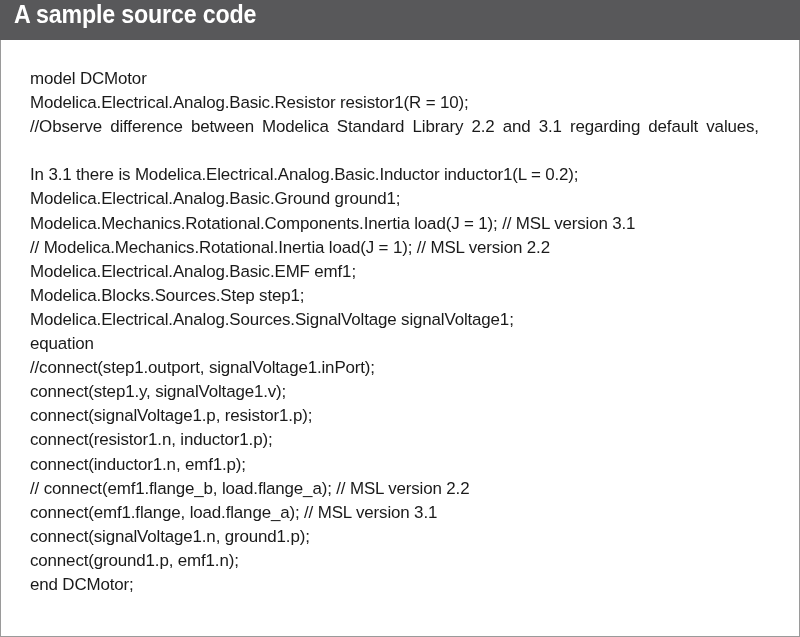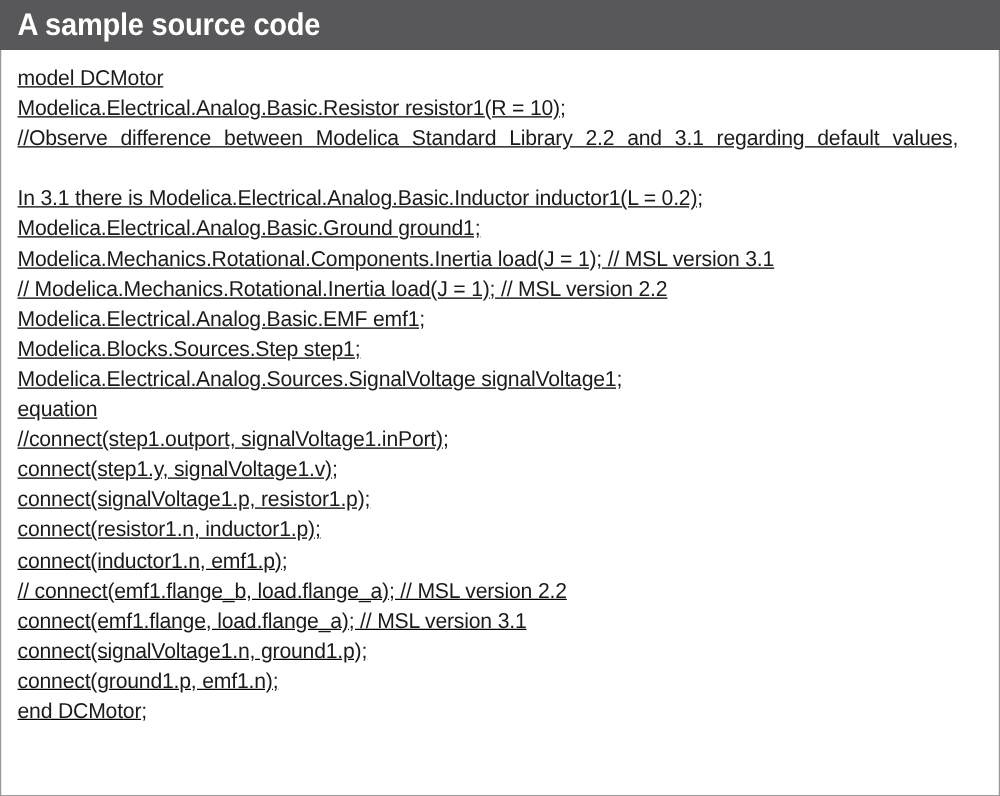--- a/index.html
+++ b/index.html
@@ -22,21 +22,20 @@
     flex-direction: column;
     background: #ffffff;
   }
 
   .figure-header {
     background: #58585a;
     color: #ffffff;
     height: 40px;
     min-height: 40px;
     display: flex;
-    align-items: center;
     padding: 0 0 0 14px;
     box-sizing: border-box;
   }
 
   .figure-title {
     font-family: "Liberation Sans", sans-serif;
     font-weight: bold;
     font-size: 25px;
     line-height: 28px;
     letter-spacing: -0.2px;
@@ -50,24 +49,23 @@
     flex: 1 1 auto;
     border: 1px solid #9a9a9a;
     border-top: none;
     background: #ffffff;
     box-sizing: border-box;
     padding: 10px 13px 8px 13px;
     overflow: hidden;
   }
 
   .code-listing {
-    margin: 0;
+    margin: 16px;
     padding: 0;
     list-style: none;
-    text-decoration: underline;
   }
 
   .code-line {
     font-family: "Liberation Sans", sans-serif;
     font-size: 17.2px;
     line-height: 24.1px;
     color: #1a1a1a;
     white-space: pre-wrap;
     letter-spacing: -0.15px;
     word-spacing: 0px;

